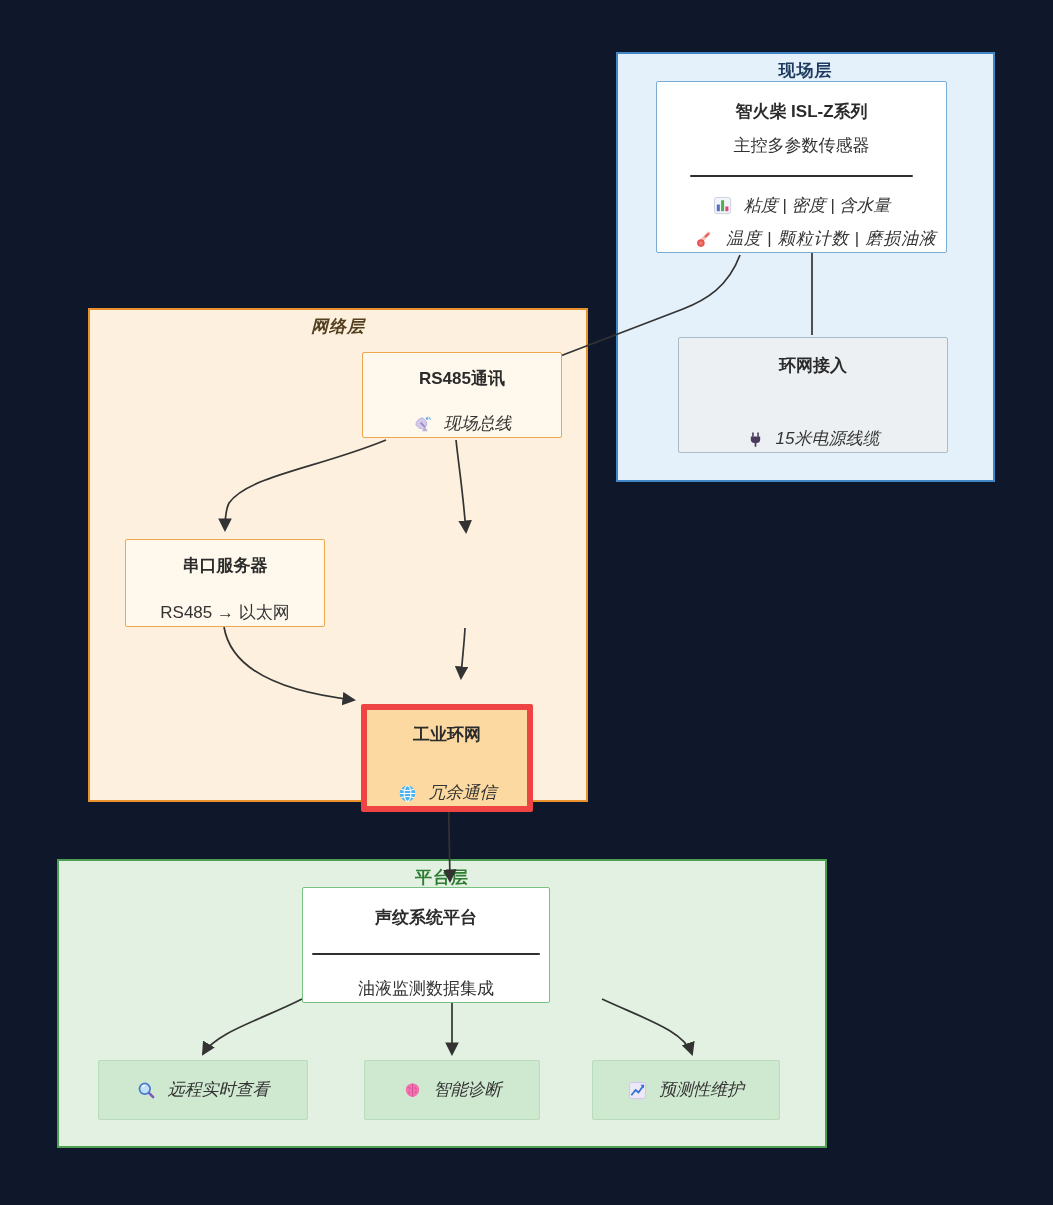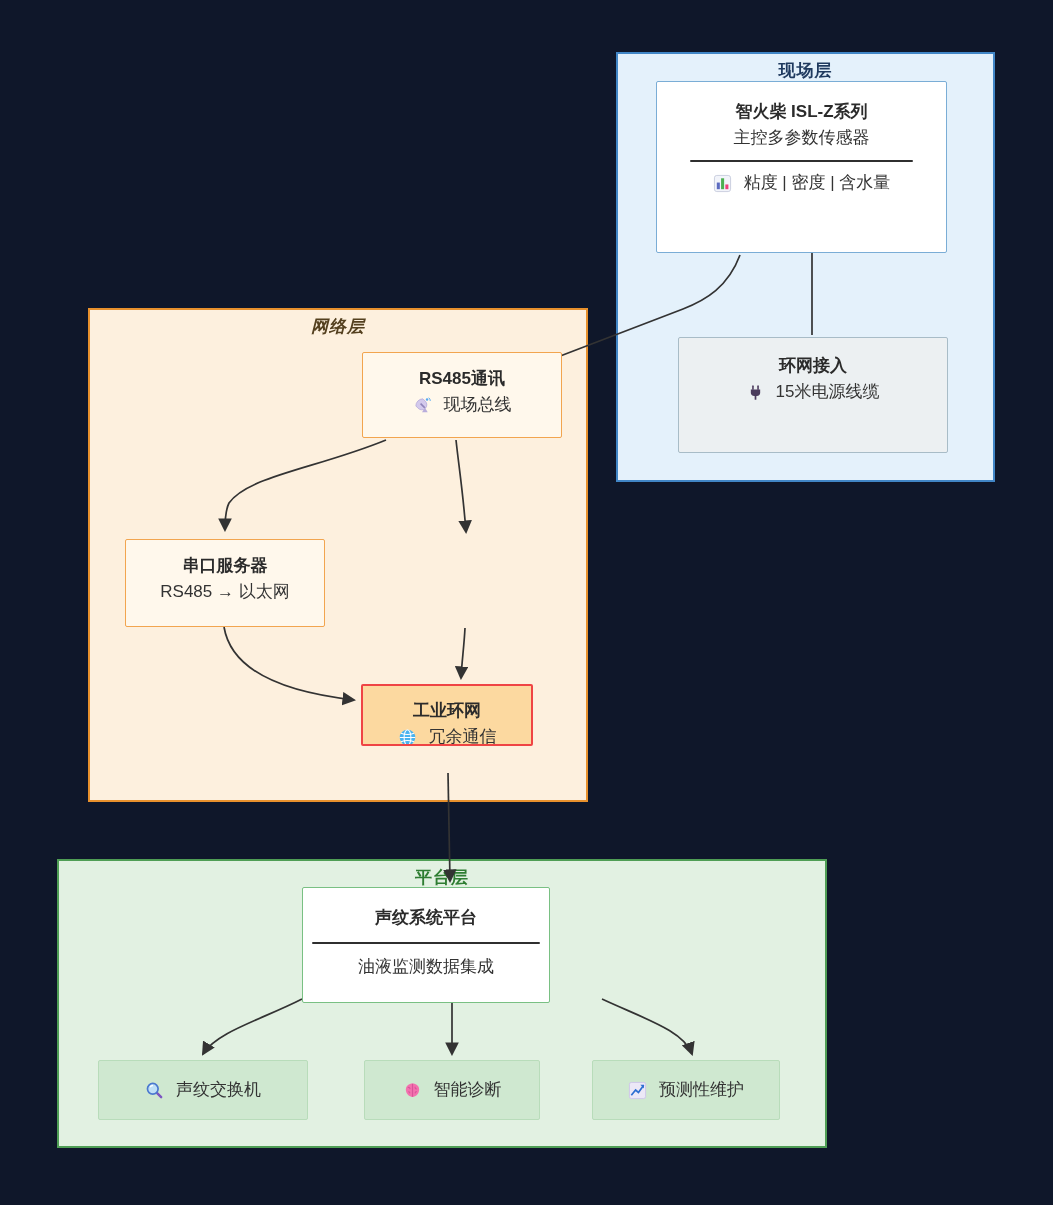--- a/index.html
+++ b/index.html
@@ -10,41 +10,41 @@
   .layer.field{left:616px;top:52px;width:379px;height:430px;background:#e4f1fb;border:2px solid #4186c6;}
   .layer.field .layer-label{color:#1f3a5f;}
   .layer.network{left:88px;top:308px;width:500px;height:494px;background:#fdf0de;border:2px solid #e8912d;font-style:italic;}
   .layer.network .layer-label{color:#54401f;}
   .layer.platform{left:57px;top:859px;width:770px;height:289px;background:#e2f1e2;border:2px solid #4f9e55;}
   .layer.platform .layer-label{color:#2e7d32;}
 
   .node{position:absolute;box-sizing:border-box;border-radius:2px;display:flex;flex-direction:column;align-items:center;font-size:17px;line-height:26px;overflow:hidden;}
   .node .title{font-weight:700;color:#2b2b2b;}
   .divider{height:2px;background:#2f2f2f;border-radius:1px;}
-  .iconline{display:flex;align-items:center;gap:12px;white-space:nowrap;}
+  .iconline{display:flex;align-items:center;gap:12px;white-space:nowrap;font-style:italic;}
   .ic{display:inline-flex;flex:0 0 auto;}
 
   .node.sensor{left:656px;top:81px;width:291px;height:172px;background:#ffffff;border:1.5px solid #7aadd6;padding-top:17px;}
   .node.sensor .divider{width:223px;margin:9px 0 8px 0;}
   .node.sensor .params2{align-self:flex-start;margin-left:38px;letter-spacing:0.8px;}
   .node.power{left:678px;top:337px;width:270px;height:116px;background:#ecf0f2;border:1.5px solid #a8bcc7;padding-top:15px;}
   .node.small-o{background:#fff8ec;border:1.5px solid #f2a54f;padding-top:13px;}
   .node.rs485{left:362px;top:352px;width:200px;height:86px;}
   .node.serial{left:125px;top:539px;width:200px;height:88px;}
   .node.switch{left:382px;top:538px;width:173px;height:90px;}
-  .node.ring{left:361px;top:684px;width:172px;height:62px;background:#fcd9a0;border:2px solid #ef4444;padding-top:12px;}
+  .node.ring{left:361px;top:704px;width:172px;height:108px;background:#fcd9a0;border:6px solid #ef4444;padding-top:12px;}
   .node.platform-sys{left:302px;top:887px;width:248px;height:116px;background:#ffffff;border:1.5px solid #79c083;padding-top:17px;}
   .node.platform-sys .divider{width:228px;margin:11px 0 10px 0;}
   .node.feature{height:60px;top:1060px;background:#cfe8d0;border:1px solid #b8dcba;justify-content:center;padding-top:0;}
   .node.f1{left:98px;width:210px;}
   .node.f2{left:364px;width:176px;}
   .node.f3{left:592px;width:188px;}
 
   svg.edges{position:absolute;left:0;top:0;z-index:5;}
-  .node{z-index:10;}
+  .node{z-index:10;justify-content:space-between;}
   .layer{z-index:1;}
   .edge{stroke:#333;stroke-width:1.7;fill:none;}
 </style>
 </head>
 <body>
 
 <div class="canvas">
 
   <div class="layer field">
     <div class="layer-label">现场层</div>
@@ -82,20 +82,31 @@
       <span class="ic">
         <svg viewBox="0 0 20 20" width="19" height="19">
           <rect x="1.5" y="1.5" width="17" height="17" rx="2.5" fill="#f2f4fa" stroke="#c9cede" stroke-width="1"></rect>
           <rect x="4" y="9" width="3.2" height="7" fill="#5c6bc0"></rect>
           <rect x="8.5" y="4.5" width="3.2" height="11.5" fill="#4caf50"></rect>
           <rect x="13" y="11" width="3.2" height="5" fill="#ec407a"></rect>
         </svg>
       </span>
       <span>粘度 | 密度 | 含水量</span>
     </div>
+    <div class="iconline params2">
+      <span class="ic">
+        <svg viewBox="0 0 20 20" width="19" height="19">
+          <line x1="14.5" y1="3.5" x2="7.5" y2="10.5" stroke="#f6c1b8" stroke-width="3.6" stroke-linecap="round"></line>
+          <line x1="14.5" y1="3.5" x2="10.5" y2="7.5" stroke="#e5534b" stroke-width="2"></line>
+          <circle cx="6.2" cy="13.8" r="4" fill="#e5534b"></circle>
+          <circle cx="6.2" cy="13.8" r="2" fill="#ef7d72"></circle>
+        </svg>
+      </span>
+      <span>温度 | 颗粒计数 | 磨损油液</span>
+    </div>
   </div>
 
   <div class="node power">
     <div class="title">环网接入</div>
     <div class="iconline">
       <span class="ic">
         <svg viewBox="0 0 20 20" width="17" height="17">
           <rect x="6" y="1.5" width="2" height="5.5" rx="1" fill="#5a4a6a"></rect>
           <rect x="12" y="1.5" width="2" height="5.5" rx="1" fill="#5a4a6a"></rect>
           <path d="M4.5,6.5 h11 v3.5 a4,4 0 0 1 -4,4 h-3 a4,4 0 0 1 -4,-4 Z" fill="#4a3b5c"></path>
@@ -152,21 +163,21 @@
 
   <div class="node feature f1">
     <div class="iconline">
       <span class="ic">
         <svg viewBox="0 0 20 20" width="19" height="19">
           <line x1="12.5" y1="12.5" x2="17" y2="17" stroke="#7e57c2" stroke-width="2.6" stroke-linecap="round"></line>
           <circle cx="8.2" cy="8.2" r="5.6" fill="#bfe0f7" stroke="#4b79cf" stroke-width="1.8"></circle>
           <path d="M5.4,6.4 A3.5,3.5 0 0 1 8.4,4.7" stroke="#ffffff" stroke-width="1.4" fill="none"></path>
         </svg>
       </span>
-      <span>声纹交换机</span>
+      <span>远程实时查看</span>
     </div>
   </div>
   <div class="node feature f2">
     <div class="iconline">
       <span class="ic">
         <svg viewBox="0 0 20 20" width="19" height="19">
           <path d="M10,2.6 C13.8,2.6 17,5.2 17,9 C17,13.5 13.5,16.8 10,16.8 C6.5,16.8 3,13.5 3,9 C3,5.2 6.2,2.6 10,2.6 Z" fill="#f371ae"></path>
           <path d="M10,3 V16.5" stroke="#d9539a" stroke-width="1.2"></path>
           <path d="M5,7 Q7,6 7.5,8.5 M13,6 Q12,8 14.5,8.5 M5.5,11.5 Q7.5,11 7,13 M14.5,11 Q12.5,11.5 13,13" stroke="#d9539a" stroke-width="1.1" fill="none"></path>
         </svg>

